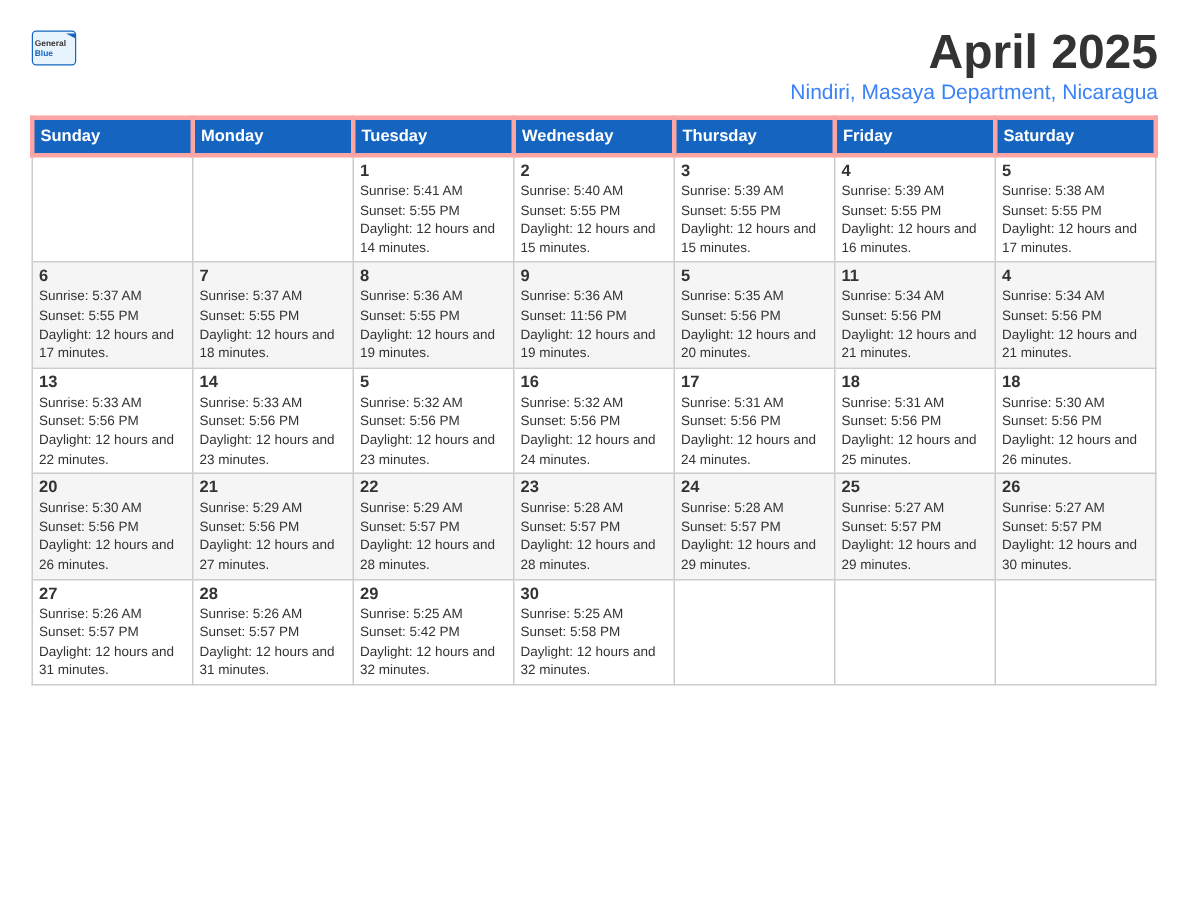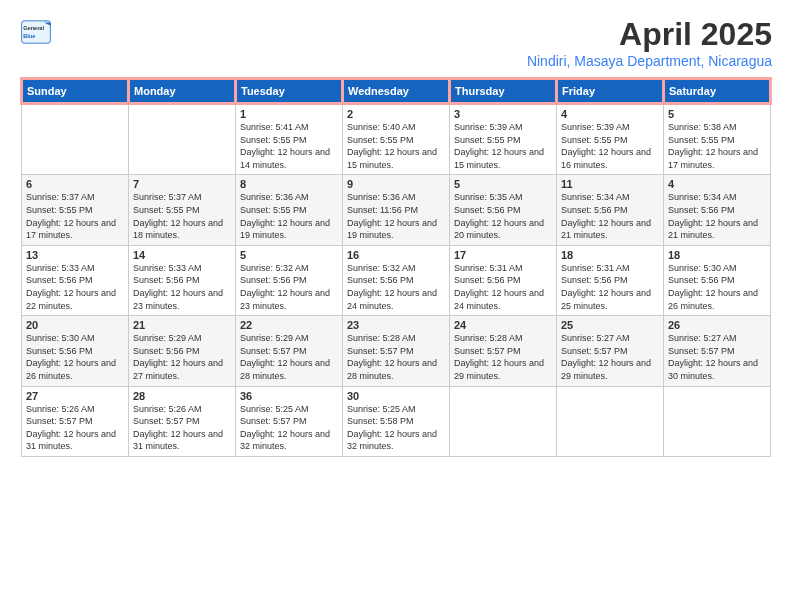--- a/index.html
+++ b/index.html
@@ -329,23 +329,23 @@
 and 31 minutes.</div>
           </td>
           <td>
             <span class="day-num">28</span>
             <div class="day-info">Sunrise: 5:26 AM
 Sunset: 5:57 PM
 Daylight: 12 hours
 and 31 minutes.</div>
           </td>
           <td>
-            <span class="day-num">36</span>
+            <span class="day-num">29</span>
             <div class="day-info">Sunrise: 5:25 AM
-Sunset: 5:57 PM
+Sunset: 5:42 PM
 Daylight: 12 hours
 and 32 minutes.</div>
           </td>
           <td>
             <span class="day-num">30</span>
             <div class="day-info">Sunrise: 5:25 AM
 Sunset: 5:58 PM
 Daylight: 12 hours
 and 32 minutes.</div>
           </td>

